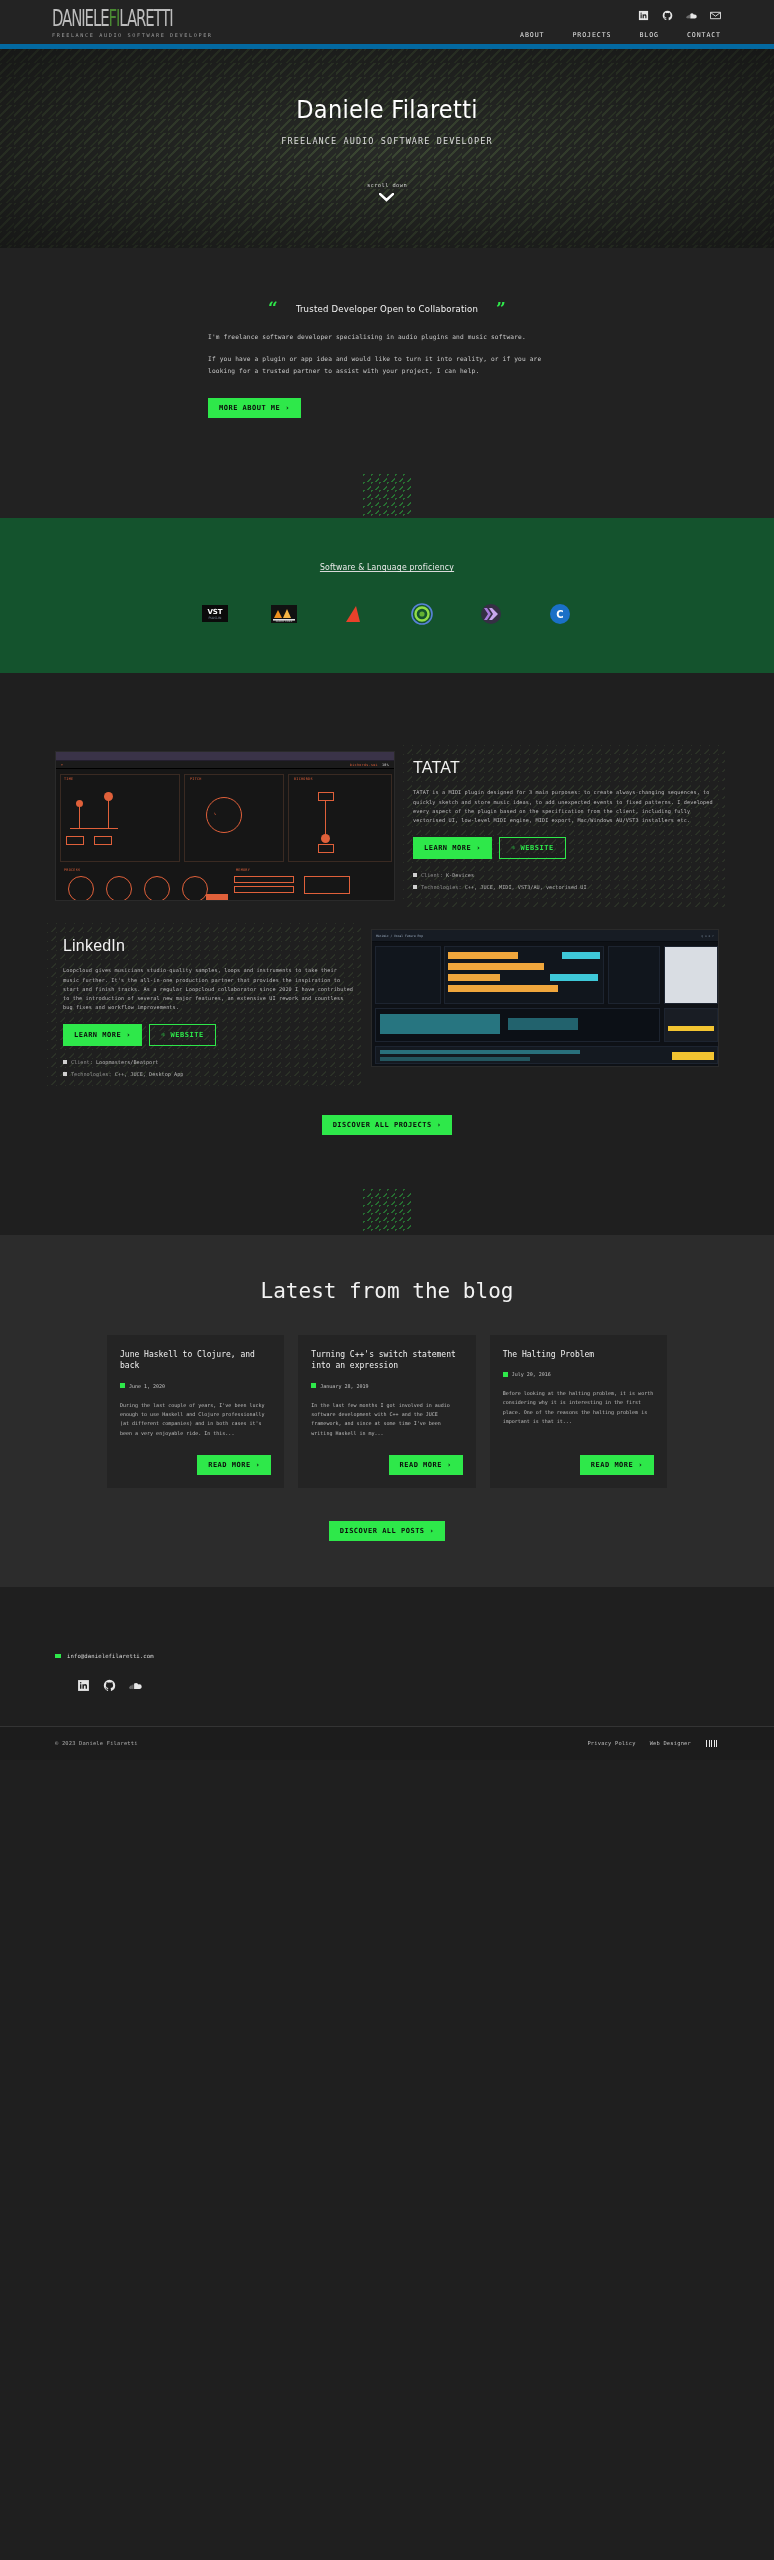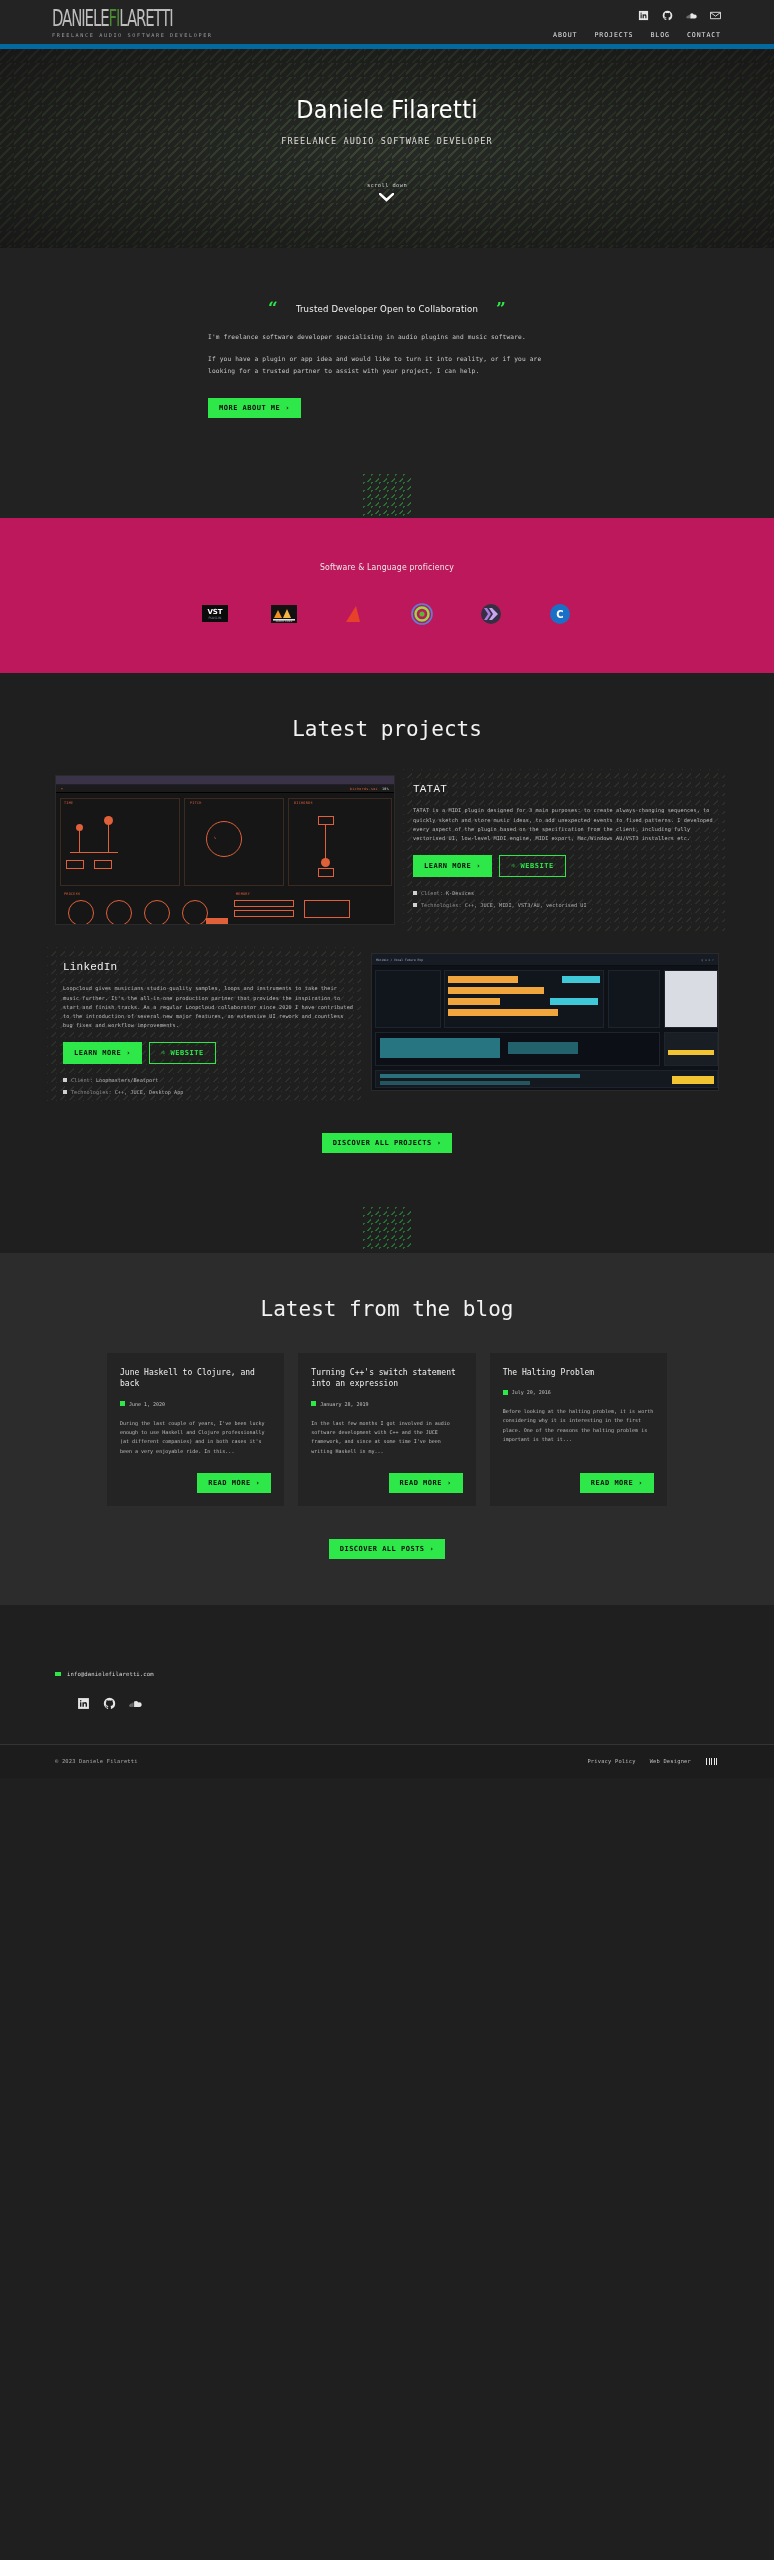--- a/index.html
+++ b/index.html
@@ -47,21 +47,21 @@
     transform: scaleX(.72); transform-origin: left center;
     white-space: nowrap; font-weight: normal;
   }
   .logo-text .accent { color: #4a8a33; }
   .logo-sub {
     font-family: "DejaVu Sans Mono", monospace;
     font-size: 5.2px; color: #9a9a9a; letter-spacing: 1.6px; margin-top: 1px;
   }
   .social-top { position: absolute; right: 53px; top: 10px; display: flex; gap: 13px; }
   .social-top .ico { width: 11px; height: 11px; display: block; fill: #e6e6e6; }
-  #main-nav { position: absolute; right: 53px; top: 31px; display: flex; gap: 17px; }
+  #main-nav { position: absolute; right: 53px; top: 31px; display: flex; gap: 28px; }
   #main-nav a {
     font-family: "DejaVu Sans Mono", monospace;
     font-size: 6.6px; letter-spacing: .9px; color: #e3e3e3;
     text-decoration: none; text-transform: uppercase;
   }
 
   
   #hero {
     height: 199px; position: relative;
     display: flex; flex-direction: column; align-items: center; justify-content: center;
@@ -104,21 +104,21 @@
   
   .deco-hatch {
     width: 48px; height: 44px; margin: 0 auto;
     background-image: repeating-linear-gradient(135deg, rgba(46,200,70,.55) 0 1.5px, rgba(0,0,0,0) 1.5px 8px);
     background-size: 8px 8px;
     opacity: .85;
   }
   .deco-band { background: #222222; padding: 10px 0 0; }
 
   
-  #skills { background: #be185d; padding: 44px 0 46px; }
+  #skills { background: #14532d; padding: 44px 0 46px; text-decoration: underline; }
   .skills-title {
     text-align: center; font-size: 8.6px; color: #ececec; letter-spacing: .2px;
     font-family: "DejaVu Sans Condensed", "Liberation Sans Narrow", "Liberation Sans", sans-serif;
   }
   .skill-row { display: flex; justify-content: center; align-items: center; gap: 42px; margin-top: 28px; }
   .skill-ico { width: 27px; height: 27px; display: flex; align-items: center; justify-content: center; }
 
   
   #projects { background: #1f1f1f; padding: 44px 0 40px; }
   .proj-grid { width: 664px; margin: 34px auto 0; }
@@ -126,22 +126,22 @@
   .proj-row + .proj-row { margin-top: 28px; }
   .proj-shot { width: 340px; height: 150px; position: relative; overflow: hidden; background: #141414; border: 1px solid #2a2a2a; }
   .proj-info { flex: 1; padding: 8px 0 0 2px; position: relative; }
   .proj-info .hatchbg {
     position: absolute; inset: -6px -6px -6px -8px; z-index: 0; opacity: .55;
     background-image: repeating-linear-gradient(135deg, rgba(120,160,90,.25) 0 1.2px, rgba(0,0,0,0) 1.2px 9px);
     background-size: 9px 9px;
   }
   .proj-info > * { position: relative; z-index: 1; }
   .proj-name {
-    font-family: Liberation Mono, monospace;
-    font-size: 11px; color: #f2f2f2; letter-spacing: .2px;
+    font-family: Liberation Sans, sans-serif;
+    font-size: 16px; color: #f2f2f2; letter-spacing: .2px;
   }
   .proj-desc { font-size: 5.2px; line-height: 1.75; color: #bfbfbf; margin-top: 11px; letter-spacing: .1px; }
   .proj-btns { display: flex; gap: 7px; margin-top: 12px; }
   .proj-meta { margin-top: 12px; font-size: 5.2px; line-height: 1.8; color: #b4b4b4; }
   .proj-meta .mi { display: flex; gap: 4px; align-items: flex-start; }
   .proj-meta .mk { color: #8f8f8f; }
   .sq { display:inline-block; width:4px; height:4px; background:#cfcfcf; margin-top:2px; flex:none; }
   .discover-wrap { text-align: center; margin-top: 32px; }
 
   
@@ -321,21 +321,20 @@
     <div class="skill-ico">
       <svg width="22" height="22" viewBox="0 0 22 22">
           <circle cx="11" cy="11" r="10" fill="#1a70c7"></circle>
           <text x="11" y="15" font-family="DejaVu Sans, sans-serif" font-size="10" fill="#ffffff" text-anchor="middle" font-weight="bold">C</text>
         </svg>
     </div>
   </div>
 </section>
 
 <section id="projects">
-  <h2 class="section-title">Latest projects</h2>
 
   <div class="proj-grid">
 
     <div class="proj-row">
       <div class="proj-shot">
         <div class="tatat">
           <div class="bar"></div>
           <div class="bar2">
               <span class="tt-lbl">&gt;</span>
               <span style="flex:1"></span>

